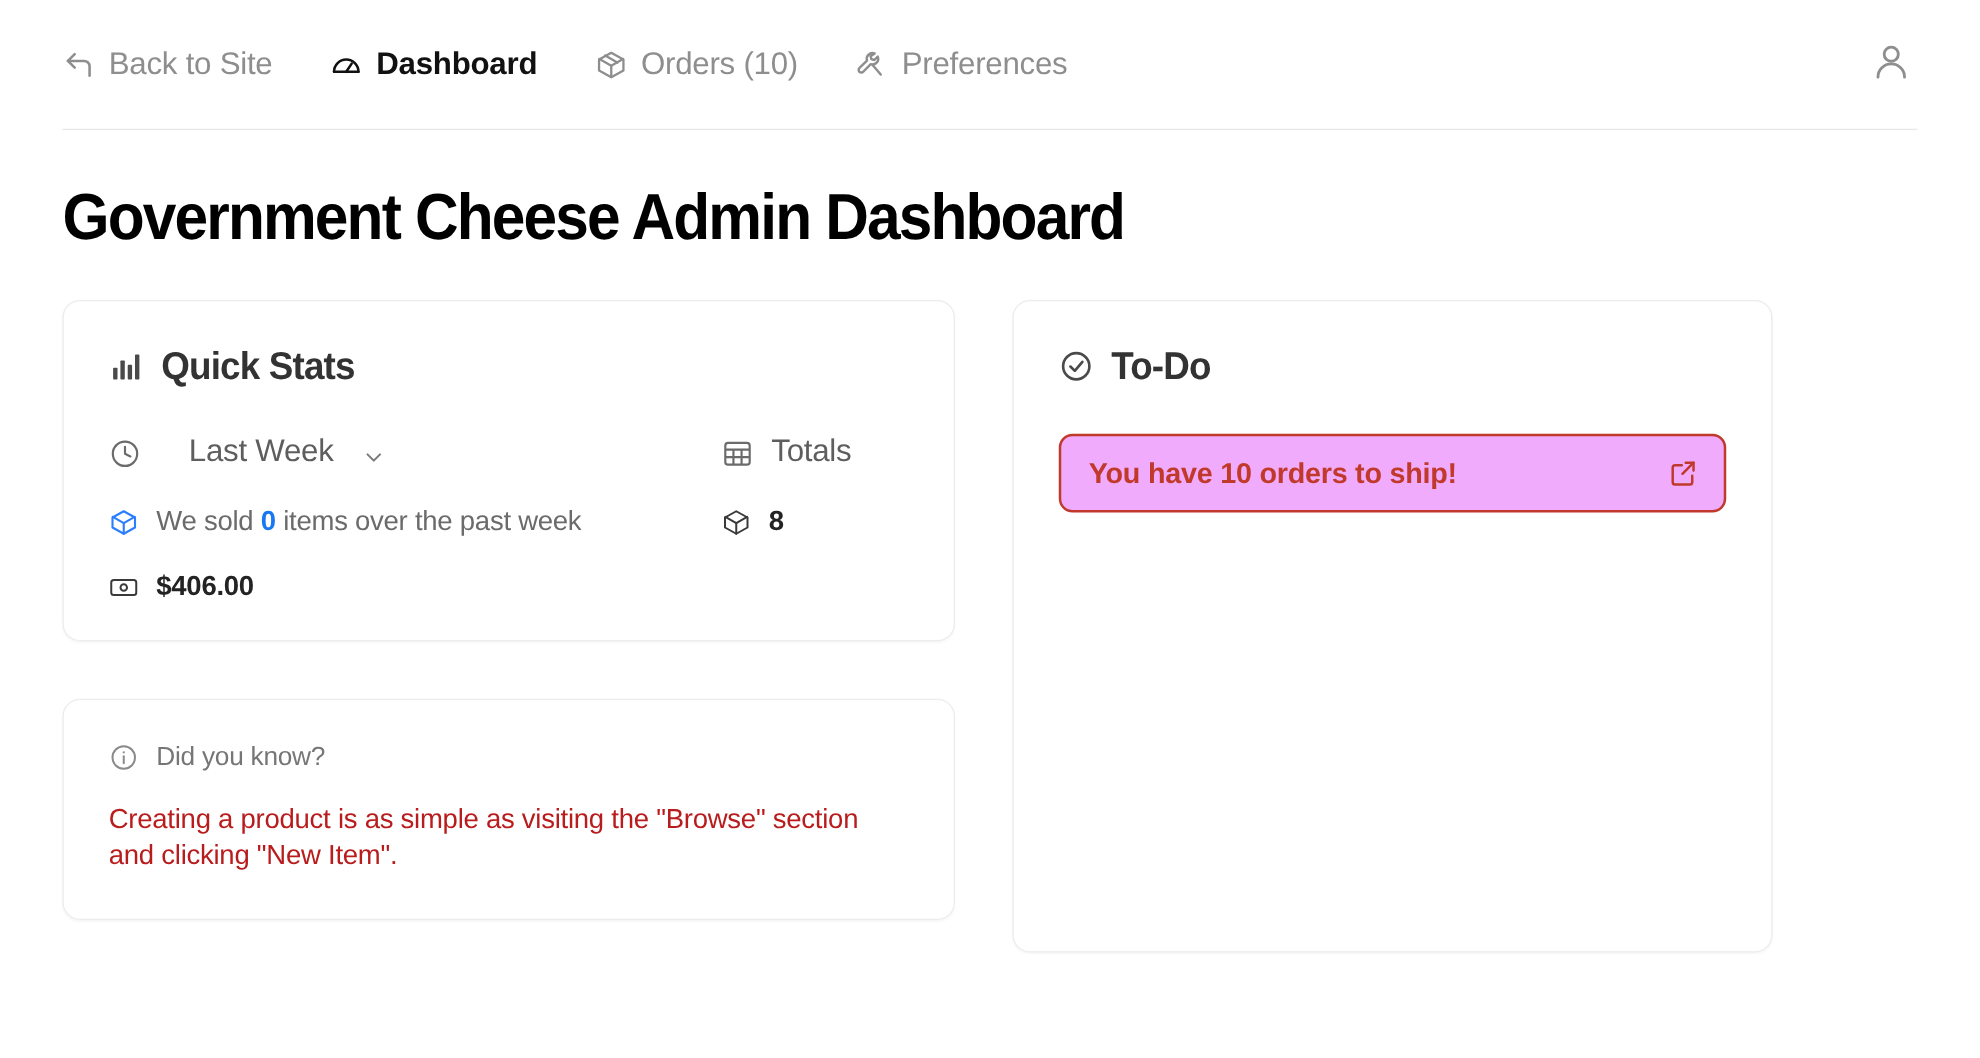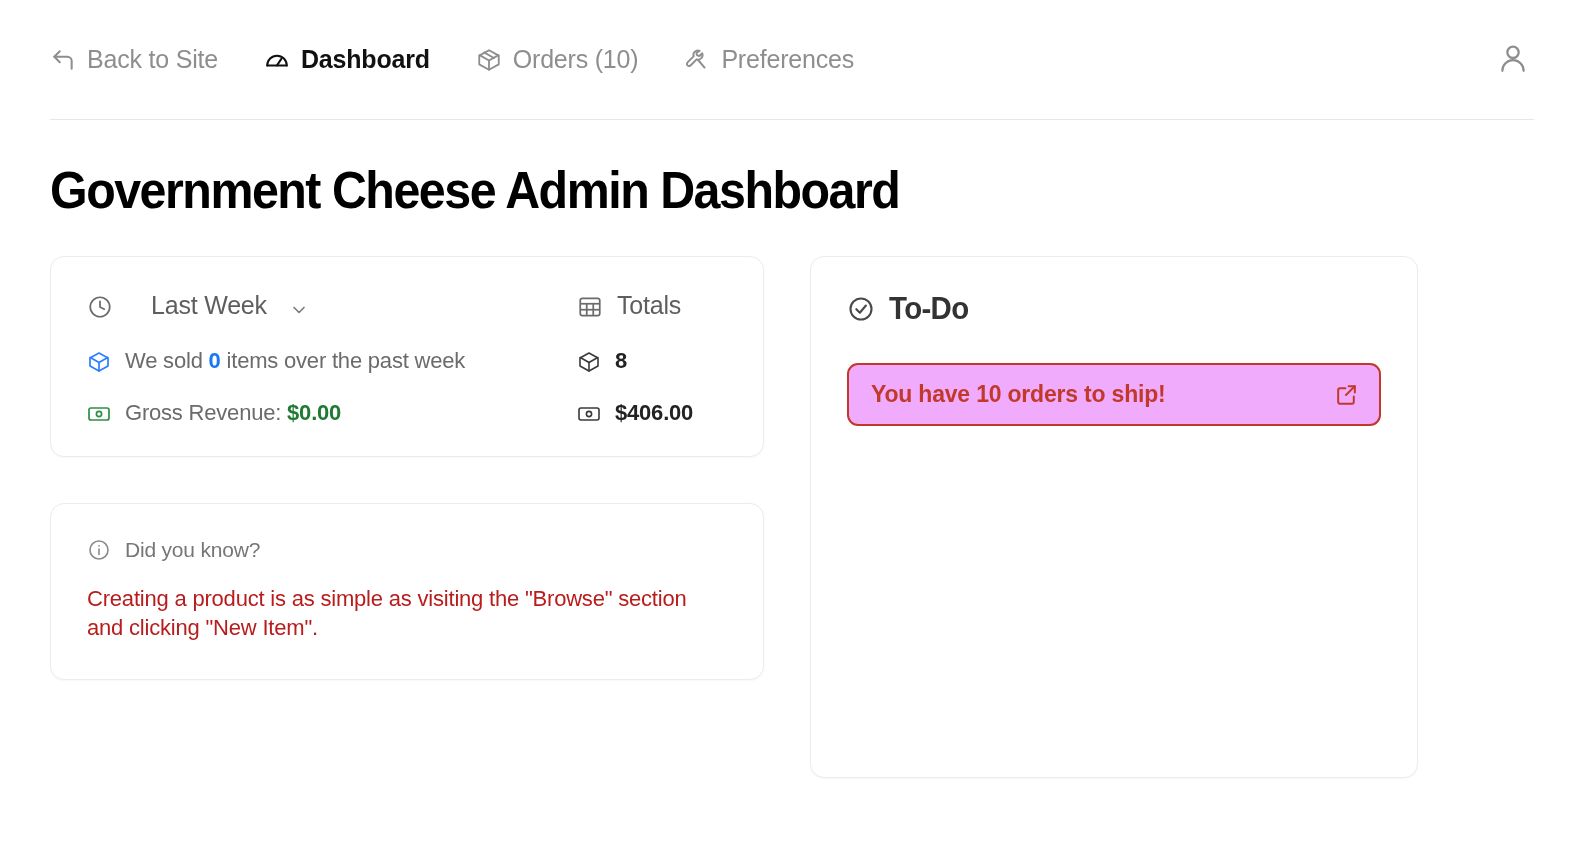--- a/index.html
+++ b/index.html
@@ -11,21 +11,21 @@
     width: 1584px;
     height: 846px;
     font-family: "Liberation Sans", sans-serif;
     -webkit-font-smoothing: antialiased;
     color: #1f1f1f;
     overflow: hidden;
   }
 
   
   .topnav {
-    height: 120px;
+    height: 104px;
     border-bottom: 1px solid #e7e7e7;
     margin: 0 50px;
     display: flex;
     align-items: center;
     box-sizing: border-box;
   }
   .nav-items {
     display: flex;
     align-items: center;
     gap: 46px;
@@ -267,20 +267,31 @@
   </div>
 </div>
 
 <div class="page-title">Government Cheese Admin Dashboard</div>
 
 <div class="columns">
 
   <div class="col col-left">
 
     <div class="card card-quick-stats">
+      <div class="card-head">
+        <span class="ico">
+          <svg width="28" height="28" viewBox="0 0 24 24" fill="currentColor">
+            <rect x="3" y="13" width="3" height="8" rx="0.6"></rect>
+            <rect x="8" y="8" width="3" height="13" rx="0.6"></rect>
+            <rect x="13" y="11" width="3" height="10" rx="0.6"></rect>
+            <rect x="18" y="4" width="3" height="17" rx="0.6"></rect>
+          </svg>
+        </span>
+        <span class="title">Quick Stats</span>
+      </div>
 
       <div class="stats-grid">
 
         <div class="stat-cell stat-head-left">
           <span class="ico icon-lgray">
             <svg width="26" height="26" viewBox="0 0 24 24" fill="none" stroke="currentColor" stroke-width="1.6" stroke-linecap="round" stroke-linejoin="round">
               <circle cx="12" cy="12" r="9"></circle>
               <polyline points="12 6.8 12 12 16 14"></polyline>
             </svg>
           </span>
@@ -321,29 +332,20 @@
           <span class="icon-gray">
             <svg width="24" height="24" viewBox="0 0 24 24" fill="none" stroke="currentColor" stroke-width="1.6" stroke-linecap="round" stroke-linejoin="round">
               <path d="M21 16V8l-9-5-9 5v8l9 5 9-5z"></path>
               <polyline points="3.3 7.5 12 12.5 20.7 7.5"></polyline>
               <line x1="12" y1="12.5" x2="12" y2="21"></line>
             </svg>
           </span>
           <span class="txt">8</span>
         </div>
 
-        <div class="stat-cell stat-row">
-          <span class="icon-green">
-            <svg width="24" height="24" viewBox="0 0 24 24" fill="none" stroke="currentColor" stroke-width="1.7" stroke-linejoin="round">
-              <rect x="2" y="6" width="20" height="12" rx="2"></rect>
-              <circle cx="12" cy="12" r="2.6"></circle>
-            </svg>
-          </span>
-          <span class="txt"><span>Gross Revenue: </span><span class="hl-green">$0.00</span></span>
-        </div>
 
         <div class="stat-cell stat-row-right">
           <span class="icon-gray">
             <svg width="24" height="24" viewBox="0 0 24 24" fill="none" stroke="currentColor" stroke-width="1.6" stroke-linejoin="round">
               <rect x="2" y="6" width="20" height="12" rx="2"></rect>
               <circle cx="12" cy="12" r="2.6"></circle>
             </svg>
           </span>
           <span class="txt">$406.00</span>
         </div>

